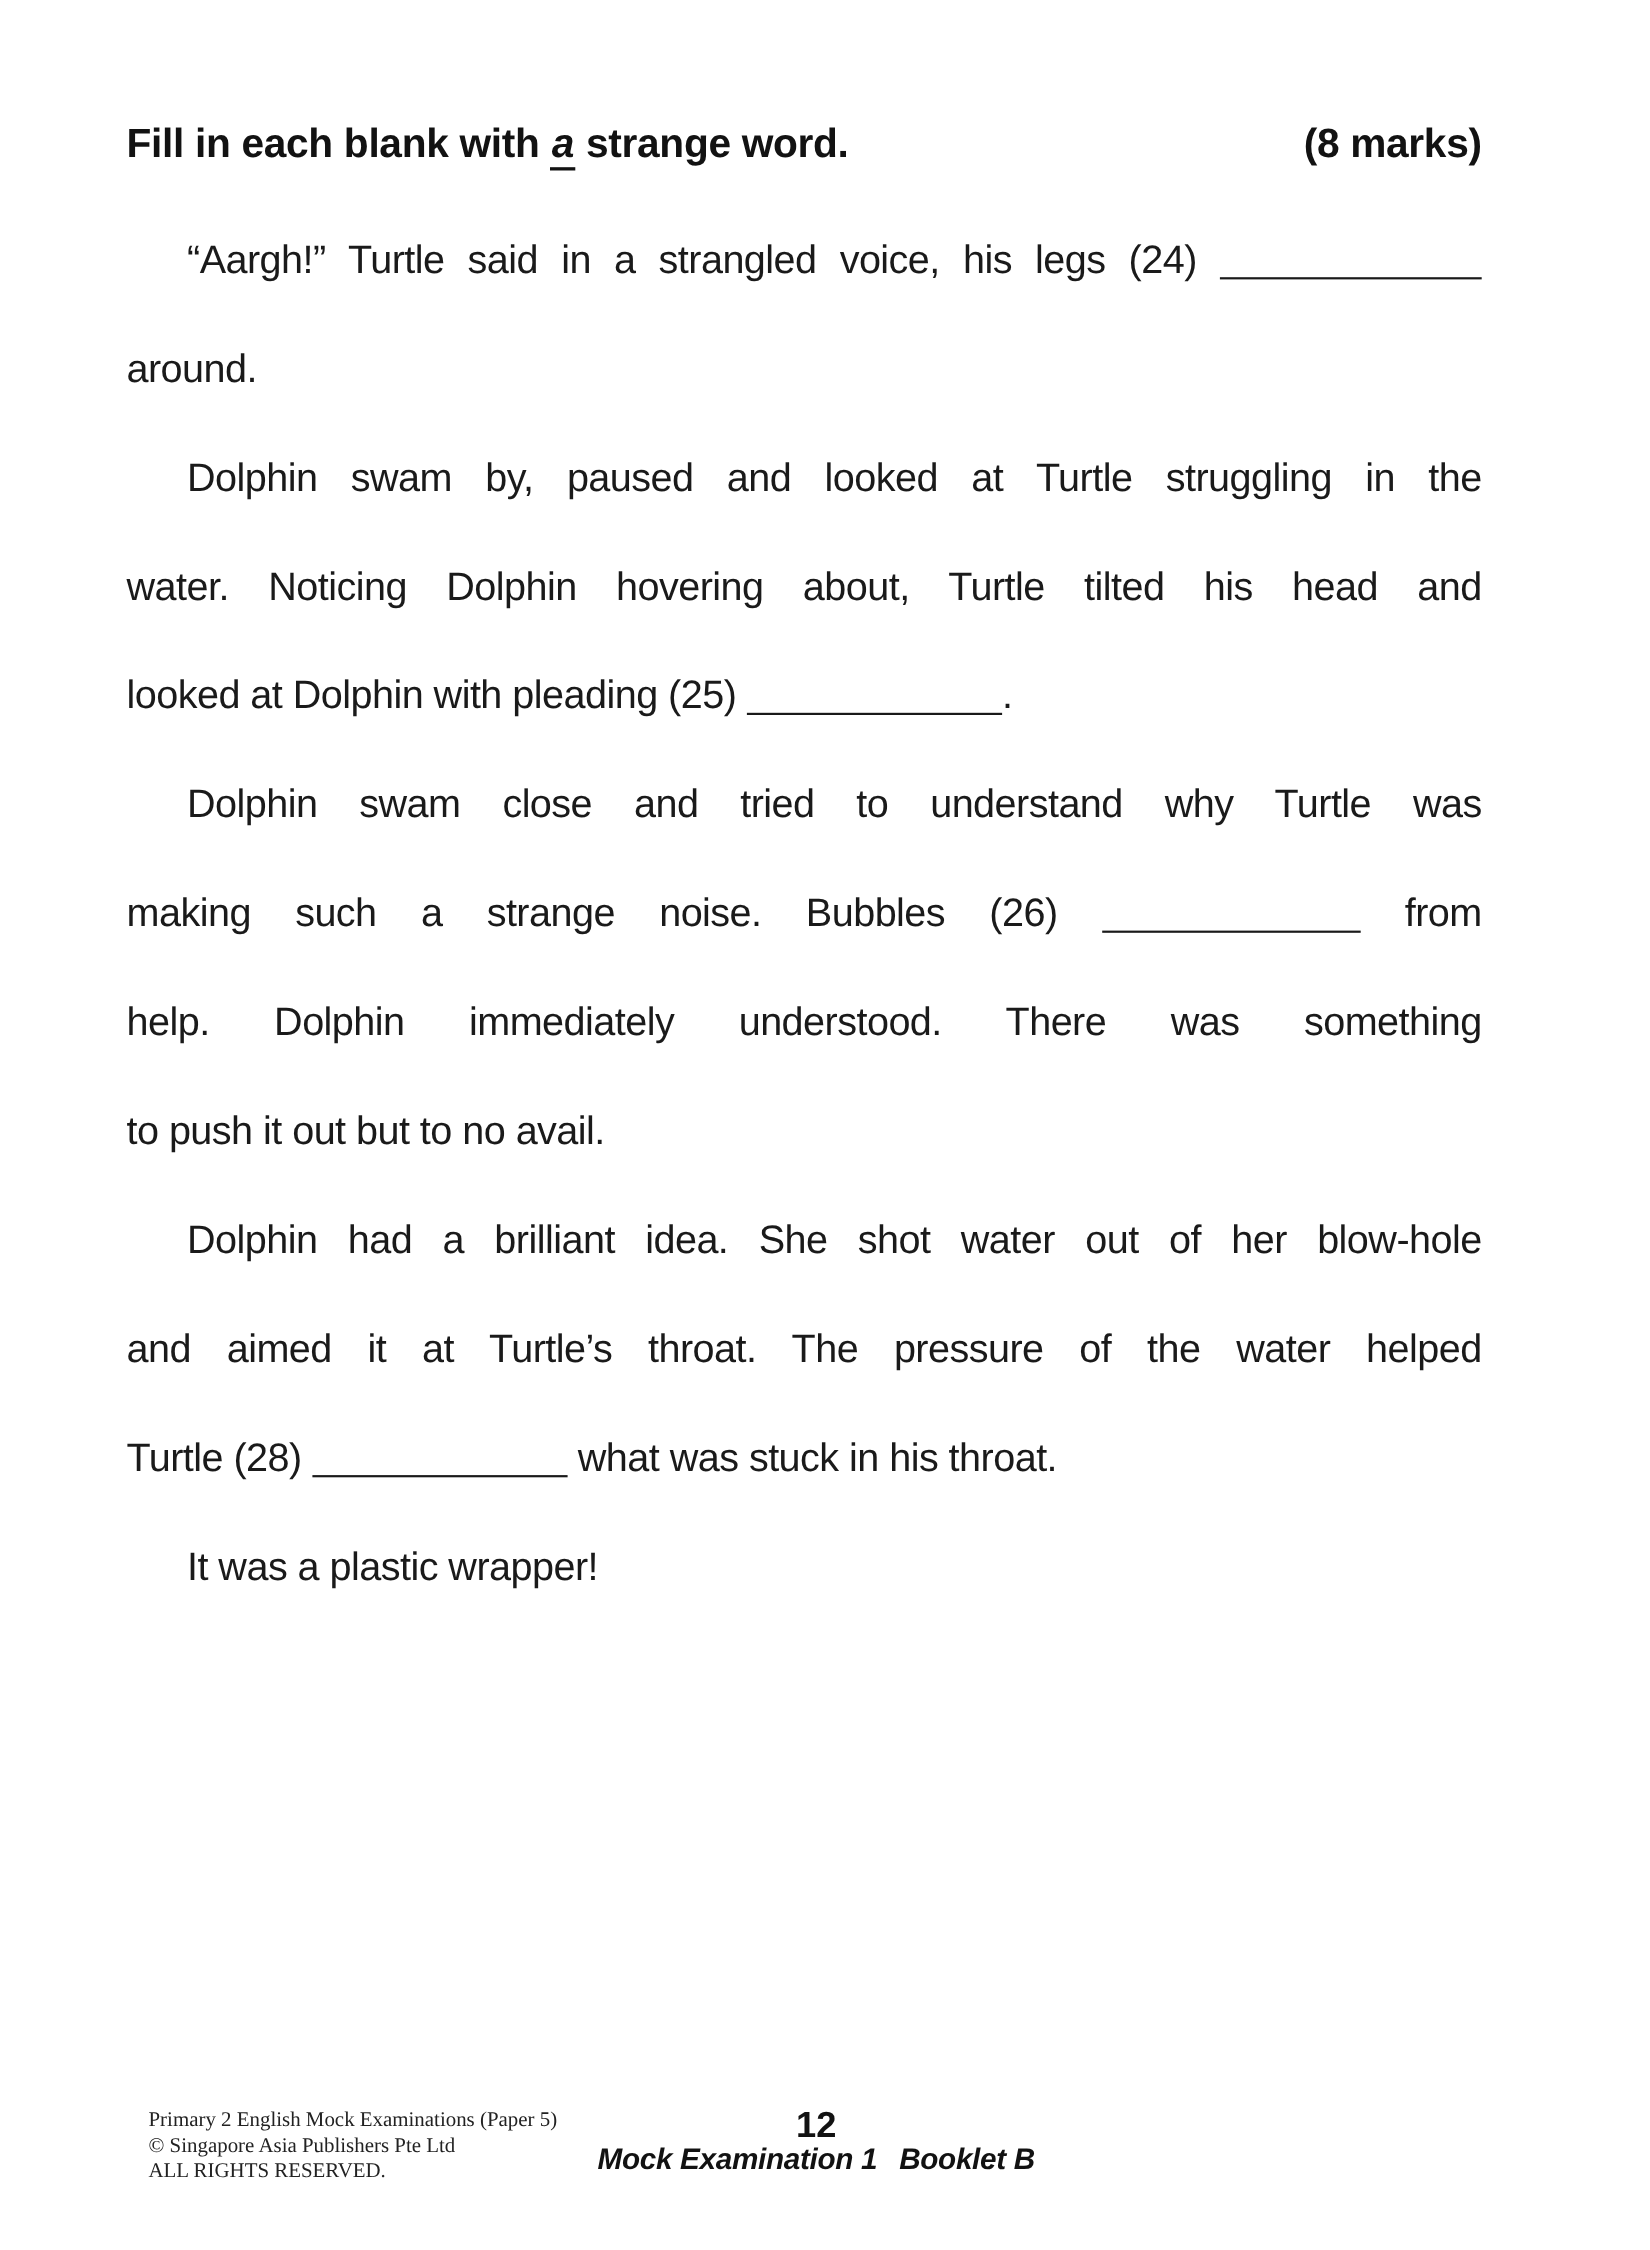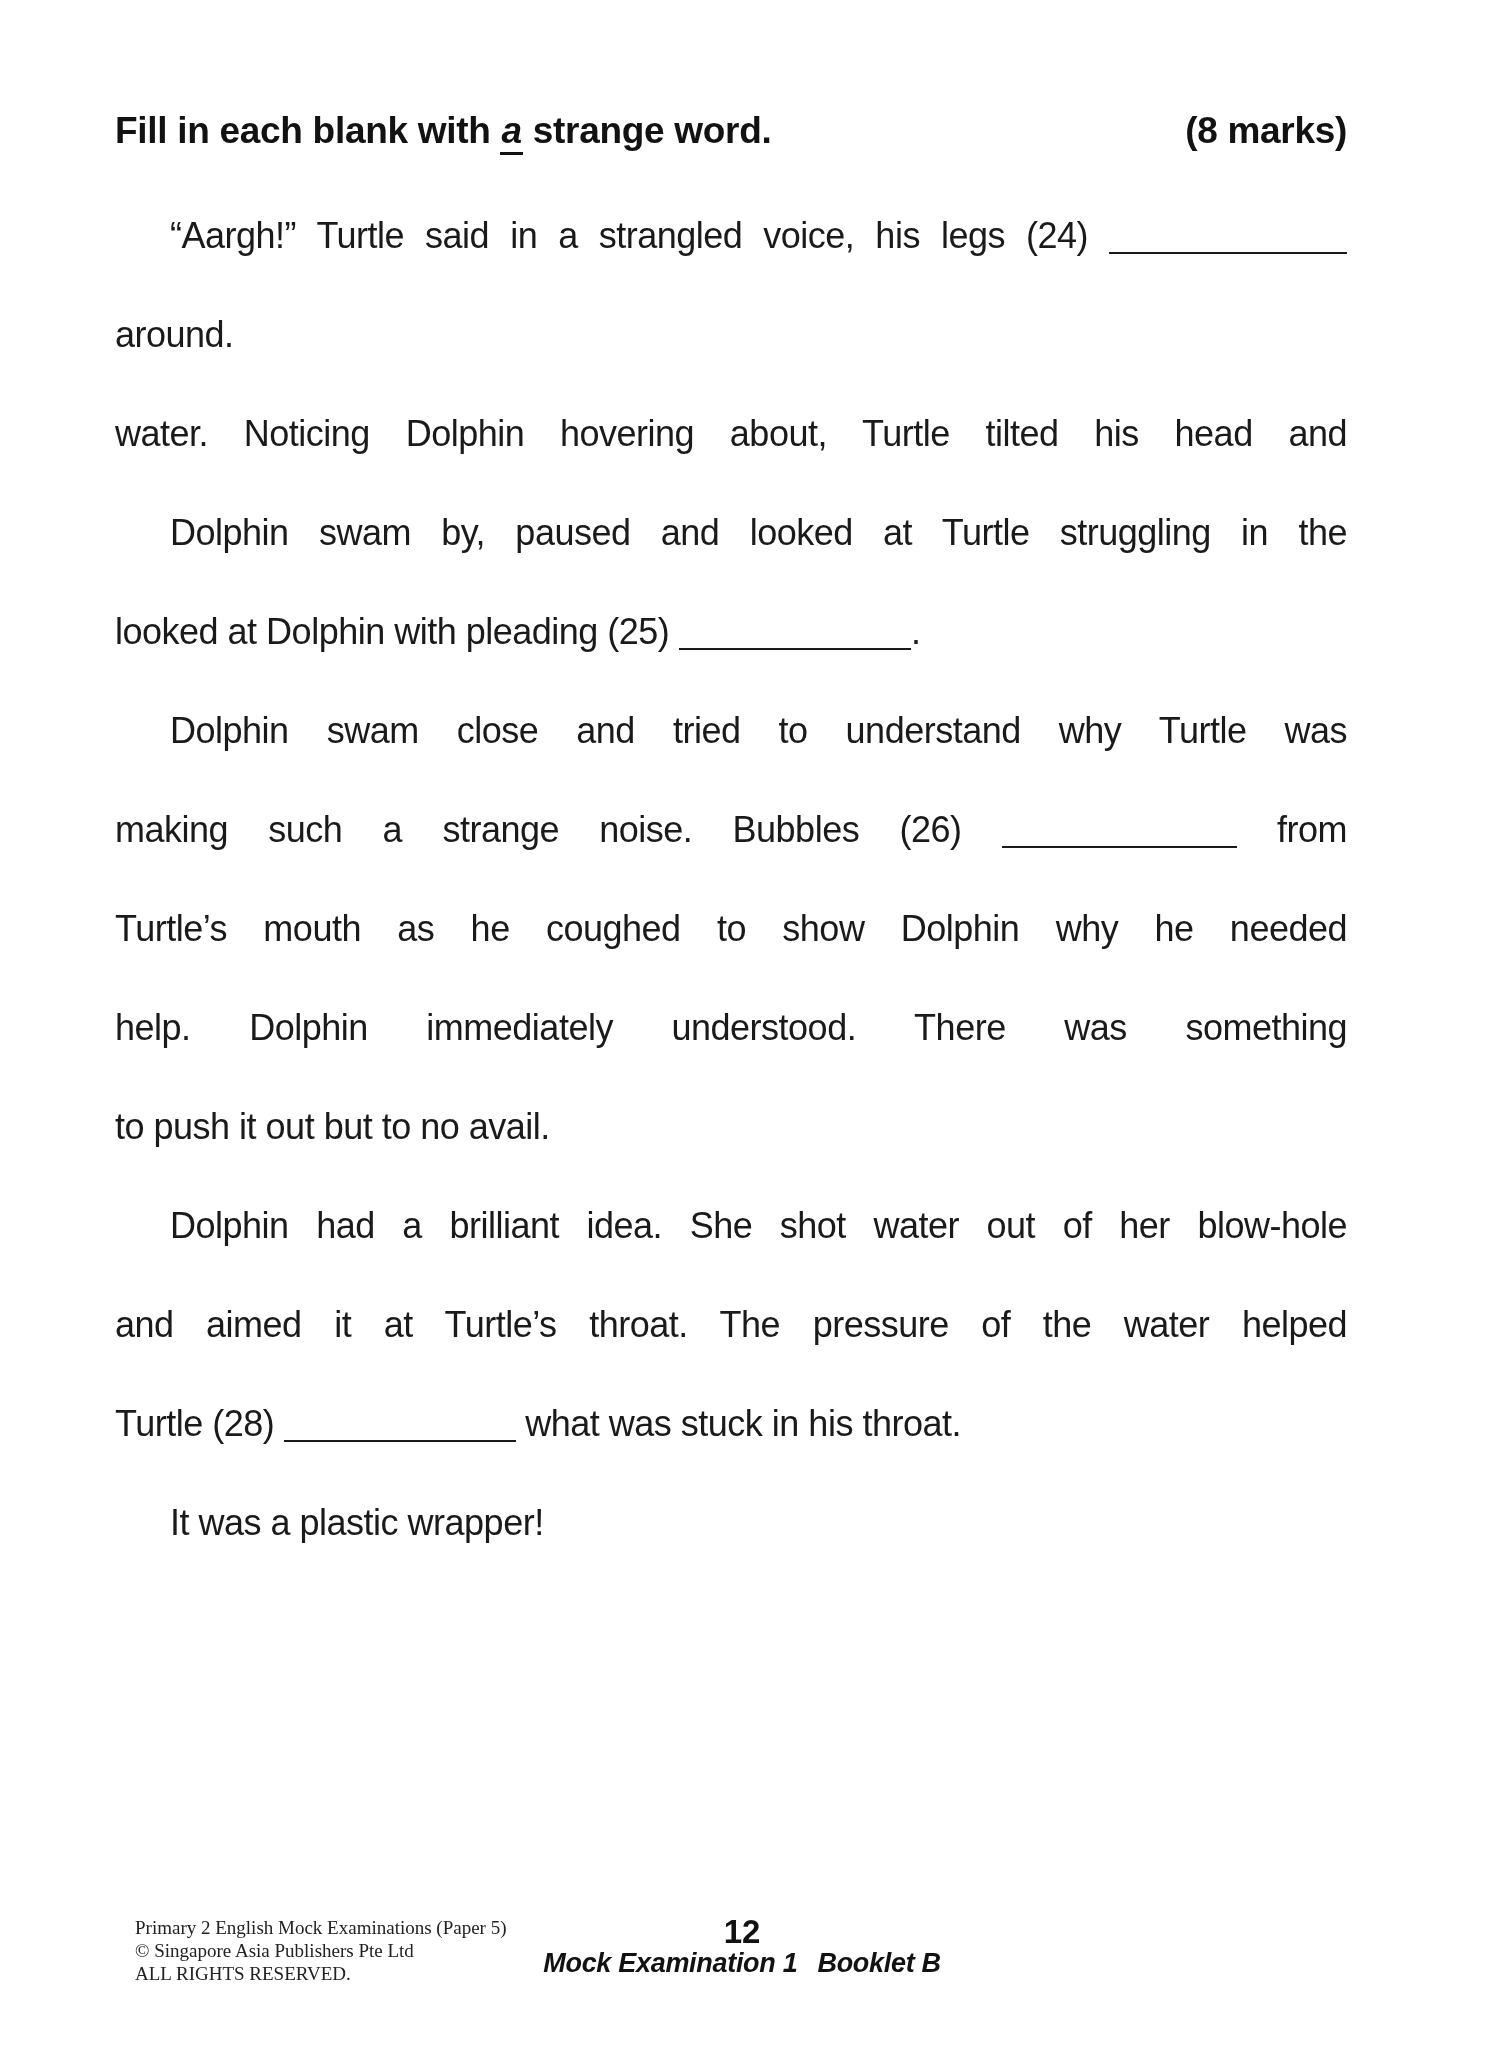--- a/index.html
+++ b/index.html
@@ -71,34 +71,33 @@
     <div class="marks">(8 marks)</div>
   </div>
 
   <div class="passage">
 
     <div class="ln indent jl"><span>“Aargh!” Turtle said in a strangled voice, his legs (24)</span>
       <span class="blank b24"></span></div>
 
     <div class="ln"><span>around.</span></div>
 
+    <div class="ln indent jl"><span>Dolphin swam by, paused and looked at Turtle struggling in the</span></div>
+
     <div class="ln jl"><span>water. Noticing Dolphin hovering about, Turtle tilted his head and</span></div>
-
-    <div class="ln indent jl"><span>Dolphin swam by, paused and looked at Turtle struggling in the</span></div>
 
     <div class="ln"><span>looked at Dolphin with pleading (25)</span>
       <span class="blank b25"></span><span>.</span></div>
 
     <div class="ln indent jl"><span>Dolphin swam close and tried to understand why Turtle was</span></div>
 
     <div class="ln jl"><span>making such a strange noise. Bubbles (26)</span>
       <span class="blank b26"></span>
       <span>from</span></div>
 
-    <div class="ln jl"><span>Turtle’s mouth as he coughed to show Dolphin why he needed</span></div>
 
     <div class="ln jl"><span>help. Dolphin immediately understood. There was something</span></div>
 
 
     <div class="ln"><span>to push it out but to no avail.</span></div>
 
     <div class="ln indent jl"><span>Dolphin had a brilliant idea. She shot water out of her blow-hole</span></div>
 
     <div class="ln jl"><span>and aimed it at Turtle’s throat. The pressure of the water helped</span></div>
 

